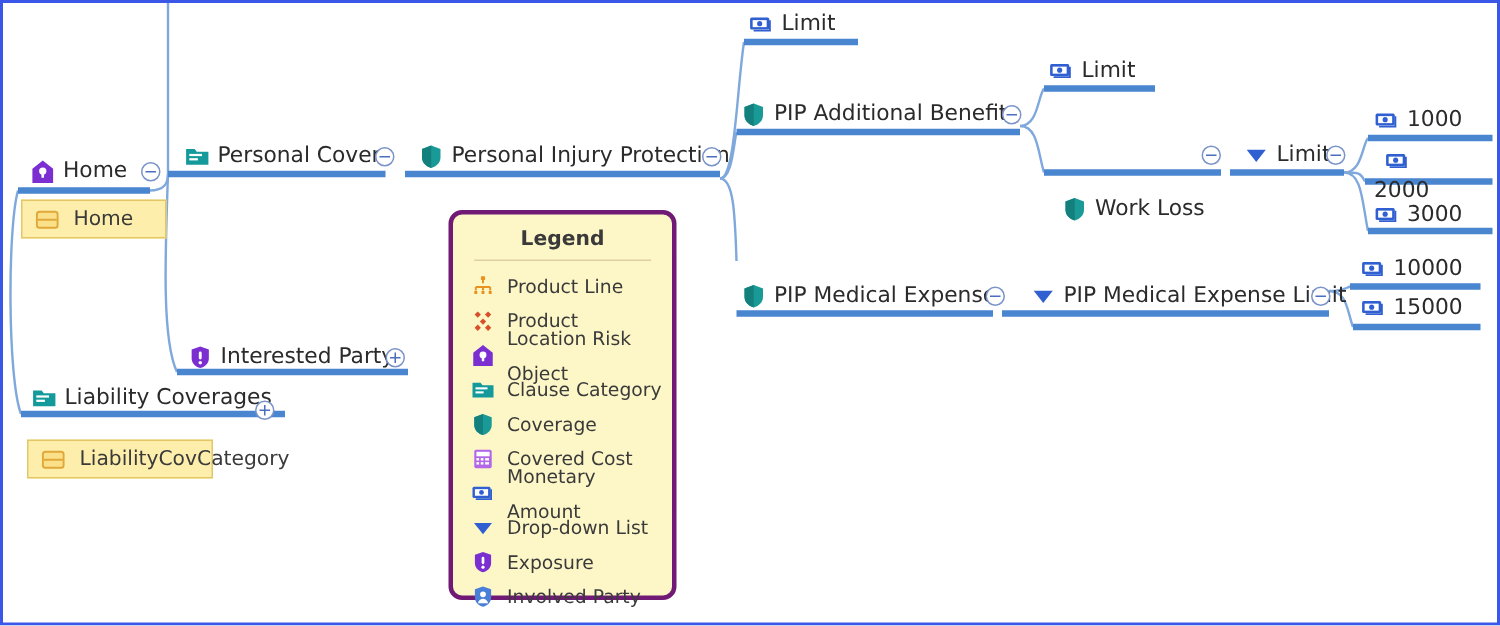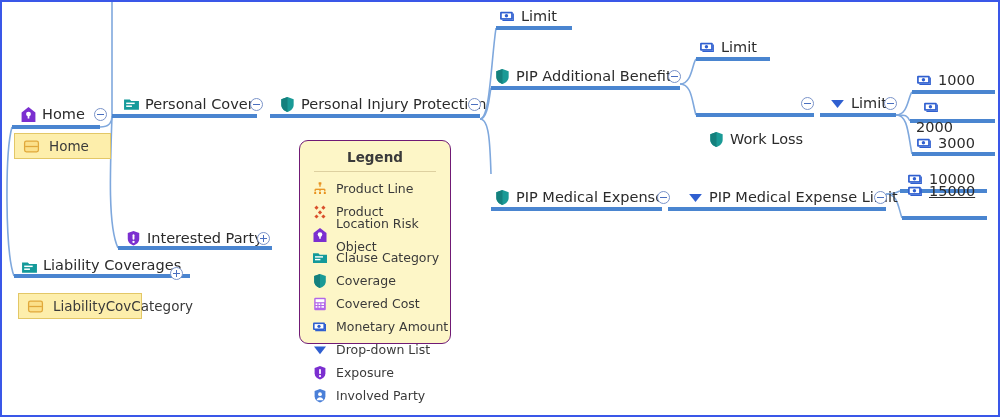--- a/index.html
+++ b/index.html
@@ -63,23 +63,23 @@
     font-size:13.5px;
     color:#3a3a3a;
     white-space:nowrap;
   }
   .hbox .ico{width:17px;height:17px;margin-right:9px;flex:0 0 17px;}
 
   
   #legend{
     position:absolute;
     left:297px;top:138px;
-    width:152px;height:204px;
+    width:152px;height:260px;
     background:#fdf6c7;
-    border:1px solid #701a75;
+    border:3px solid #701a75;
     border-radius:9px;
     box-sizing:border-box;
     padding:8px 0 0 0;
   }
   #legend .title{
     text-align:center;
     font-weight:bold;
     font-size:13.5px;
     color:#3a3a3a;
     padding-bottom:6px;
@@ -326,21 +326,21 @@
       <svg viewBox="0 0 16 16">
           <rect x="1" y="3.5" width="12" height="7.5" rx="1" fill="#2f5fd0"></rect>
           <rect x="2.6" y="5.1" width="8.8" height="4.4" fill="#fff"></rect>
           <circle cx="7" cy="7.3" r="1.6" fill="#2f5fd0"></circle>
           <path d="M13.4 5.1v6.6H3.2" fill="none" stroke="#2f5fd0" stroke-width="1.2"></path>
         </svg>
     </span>
     <span class="lbl">10000</span>
   </div>
 
-  <div class="node" style="left:905px;top:178px;text-decoration:underline;">
+  <div class="node" style="left:905px;top:192px;">
     <span class="ico">
       <svg viewBox="0 0 16 16">
           <rect x="1" y="3.5" width="12" height="7.5" rx="1" fill="#2f5fd0"></rect>
           <rect x="2.6" y="5.1" width="8.8" height="4.4" fill="#fff"></rect>
           <circle cx="7" cy="7.3" r="1.6" fill="#2f5fd0"></circle>
           <path d="M13.4 5.1v6.6H3.2" fill="none" stroke="#2f5fd0" stroke-width="1.2"></path>
         </svg>
     </span>
     <span class="lbl">15000</span>
   </div>
@@ -350,21 +350,21 @@
       <svg viewBox="0 0 16 16">
           <path d="M8 1 2.6 2.9v5.4c0 3.1 2.3 5.3 5.4 6.2 3.1-.9 5.4-3.1 5.4-6.2V2.9z" fill="#7b2fd0"></path>
           <rect x="7.1" y="4.1" width="1.8" height="5" rx=".9" fill="#fff"></rect>
           <circle cx="8" cy="11.1" r="1.1" fill="#fff"></circle>
         </svg>
     </span>
     <span class="lbl">Interested Party</span>
   </div>
   <div class="tog plus" style="left:255px;top:230px;"></div>
 
-  <div class="node" style="left:19px;top:252px;align-items:flex-end;">
+  <div class="node" style="left:19px;top:252px;">
     <span class="ico">
       <svg viewBox="0 0 16 16">
           <path d="M1 3.2h5.4l1.3 1.6H15V13H1z" fill="#149a9a"></path>
           <rect x="3" y="6.2" width="8" height="1.4" fill="#fff"></rect>
           <rect x="3" y="8.9" width="5.4" height="1.4" fill="#fff"></rect>
         </svg>
     </span>
     <span class="lbl">Liability Coverages</span>
   </div>
   <div class="tog plus" style="left:168px;top:265px;"></div>

